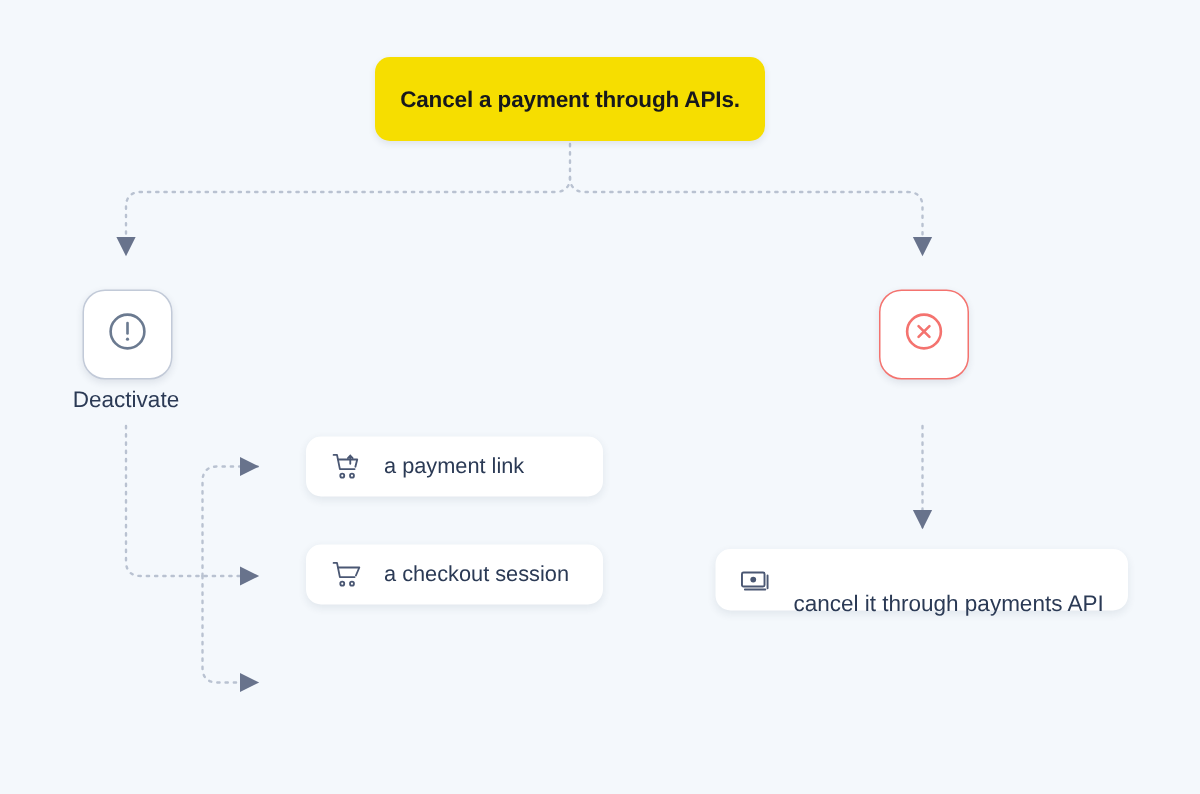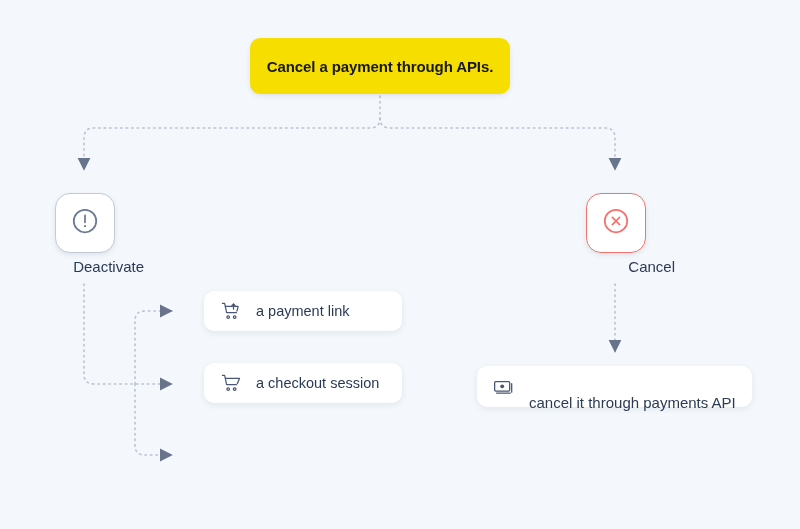--- a/index.html
+++ b/index.html
@@ -60,21 +60,21 @@
     align-items: center;
     justify-content: center;
     box-shadow: 0 2px 5px rgba(38, 50, 80, 0.10);
   }
   .node.slate { border: 1px solid #c2cad8; }
   .node.danger { border: 1.5px solid #f4736f; }
   .node-label {
     position: absolute;
     font-size: 15px;
     color: #2b3a55;
-    text-align: right;
+    text-align: center;
     white-space: nowrap;
   }
 
   
   .card {
     position: absolute;
     height: 40px;
     background: #ffffff;
     border-radius: 10px;
     display: flex;
@@ -161,21 +161,20 @@
 
   <div class="node danger" style="left:586px; top:193px;">
     <span>
       <svg width="30" height="30" viewBox="0 0 24 24" fill="none" stroke="#f4736f" stroke-width="1.4">
         <circle cx="12" cy="12" r="9"></circle>
         <line x1="9.1" y1="9.1" x2="14.9" y2="14.9" stroke-linecap="round"></line>
         <line x1="14.9" y1="9.1" x2="9.1" y2="14.9" stroke-linecap="round"></line>
       </svg>
     </span>
   </div>
-  <div class="node-label" style="left:555px; top:258px; width:120px;">Cancel</div>
 
   <div class="card left c1">
     <span class="card-icon">
       <svg width="21" height="21" viewBox="0 0 24 24" fill="none" stroke="#4a5773" stroke-width="1.4" stroke-linecap="round" stroke-linejoin="round">
         <path d="M1.6,2.6 L4.2,2.6 L6.4,13.4 L17.6,13.4"></path>
         <path d="M5.1,6.1 L19.6,6.1 L18.2,11.6"></path>
         <path d="M14.3,3.2 L14.3,9.4 M14.3,3.2 L12.5,5.1 M14.3,3.2 L16.1,5.1"></path>
         <circle cx="8.2" cy="18.4" r="1.5"></circle>
         <circle cx="15.6" cy="18.4" r="1.5"></circle>
       </svg>

